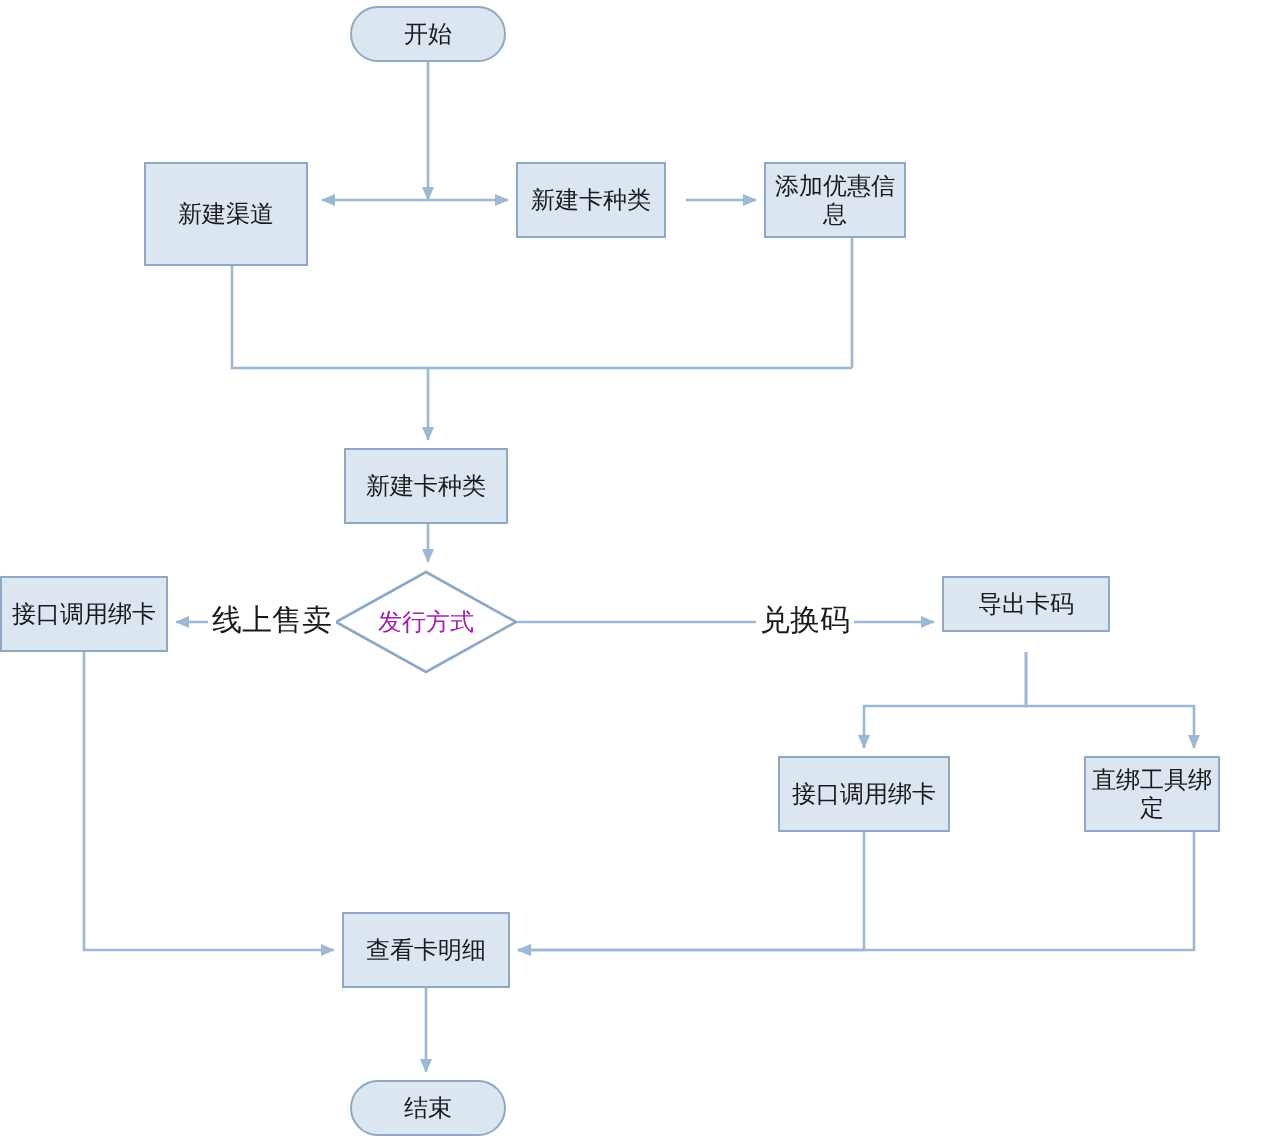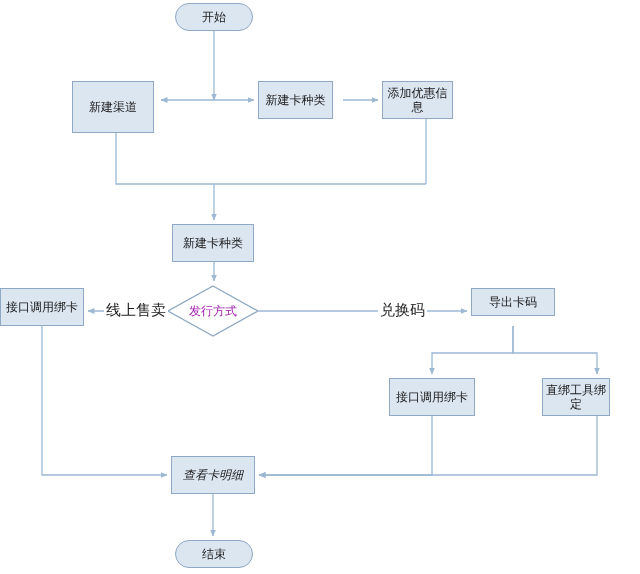--- a/index.html
+++ b/index.html
@@ -148,21 +148,21 @@
   </div>
 
   <div class="node" style="left:389px; top:378px; width:86px; height:38px;">
     <span>接口调用绑卡</span>
   </div>
 
   <div class="node" style="left:542px; top:378px; width:68px; height:38px;">
     <span>直绑工具绑定</span>
   </div>
 
-  <div class="node" style="left:171px; top:456px; width:84px; height:38px;font-style:italic;">
+  <div class="node" style="left:171px; top:456px; width:84px; height:38px;">
     <span>查看卡明细</span>
   </div>
 
   <div class="node terminator" style="left:175px; top:540px; width:78px; height:28px;">
     <span>结束</span>
   </div>
 
   <div class="edge-label" style="left:104px; top:301px;">线上售卖</div>
 
   <div class="edge-label" style="left:343px; top:301px;margin-left:35px;">兑换码</div>

